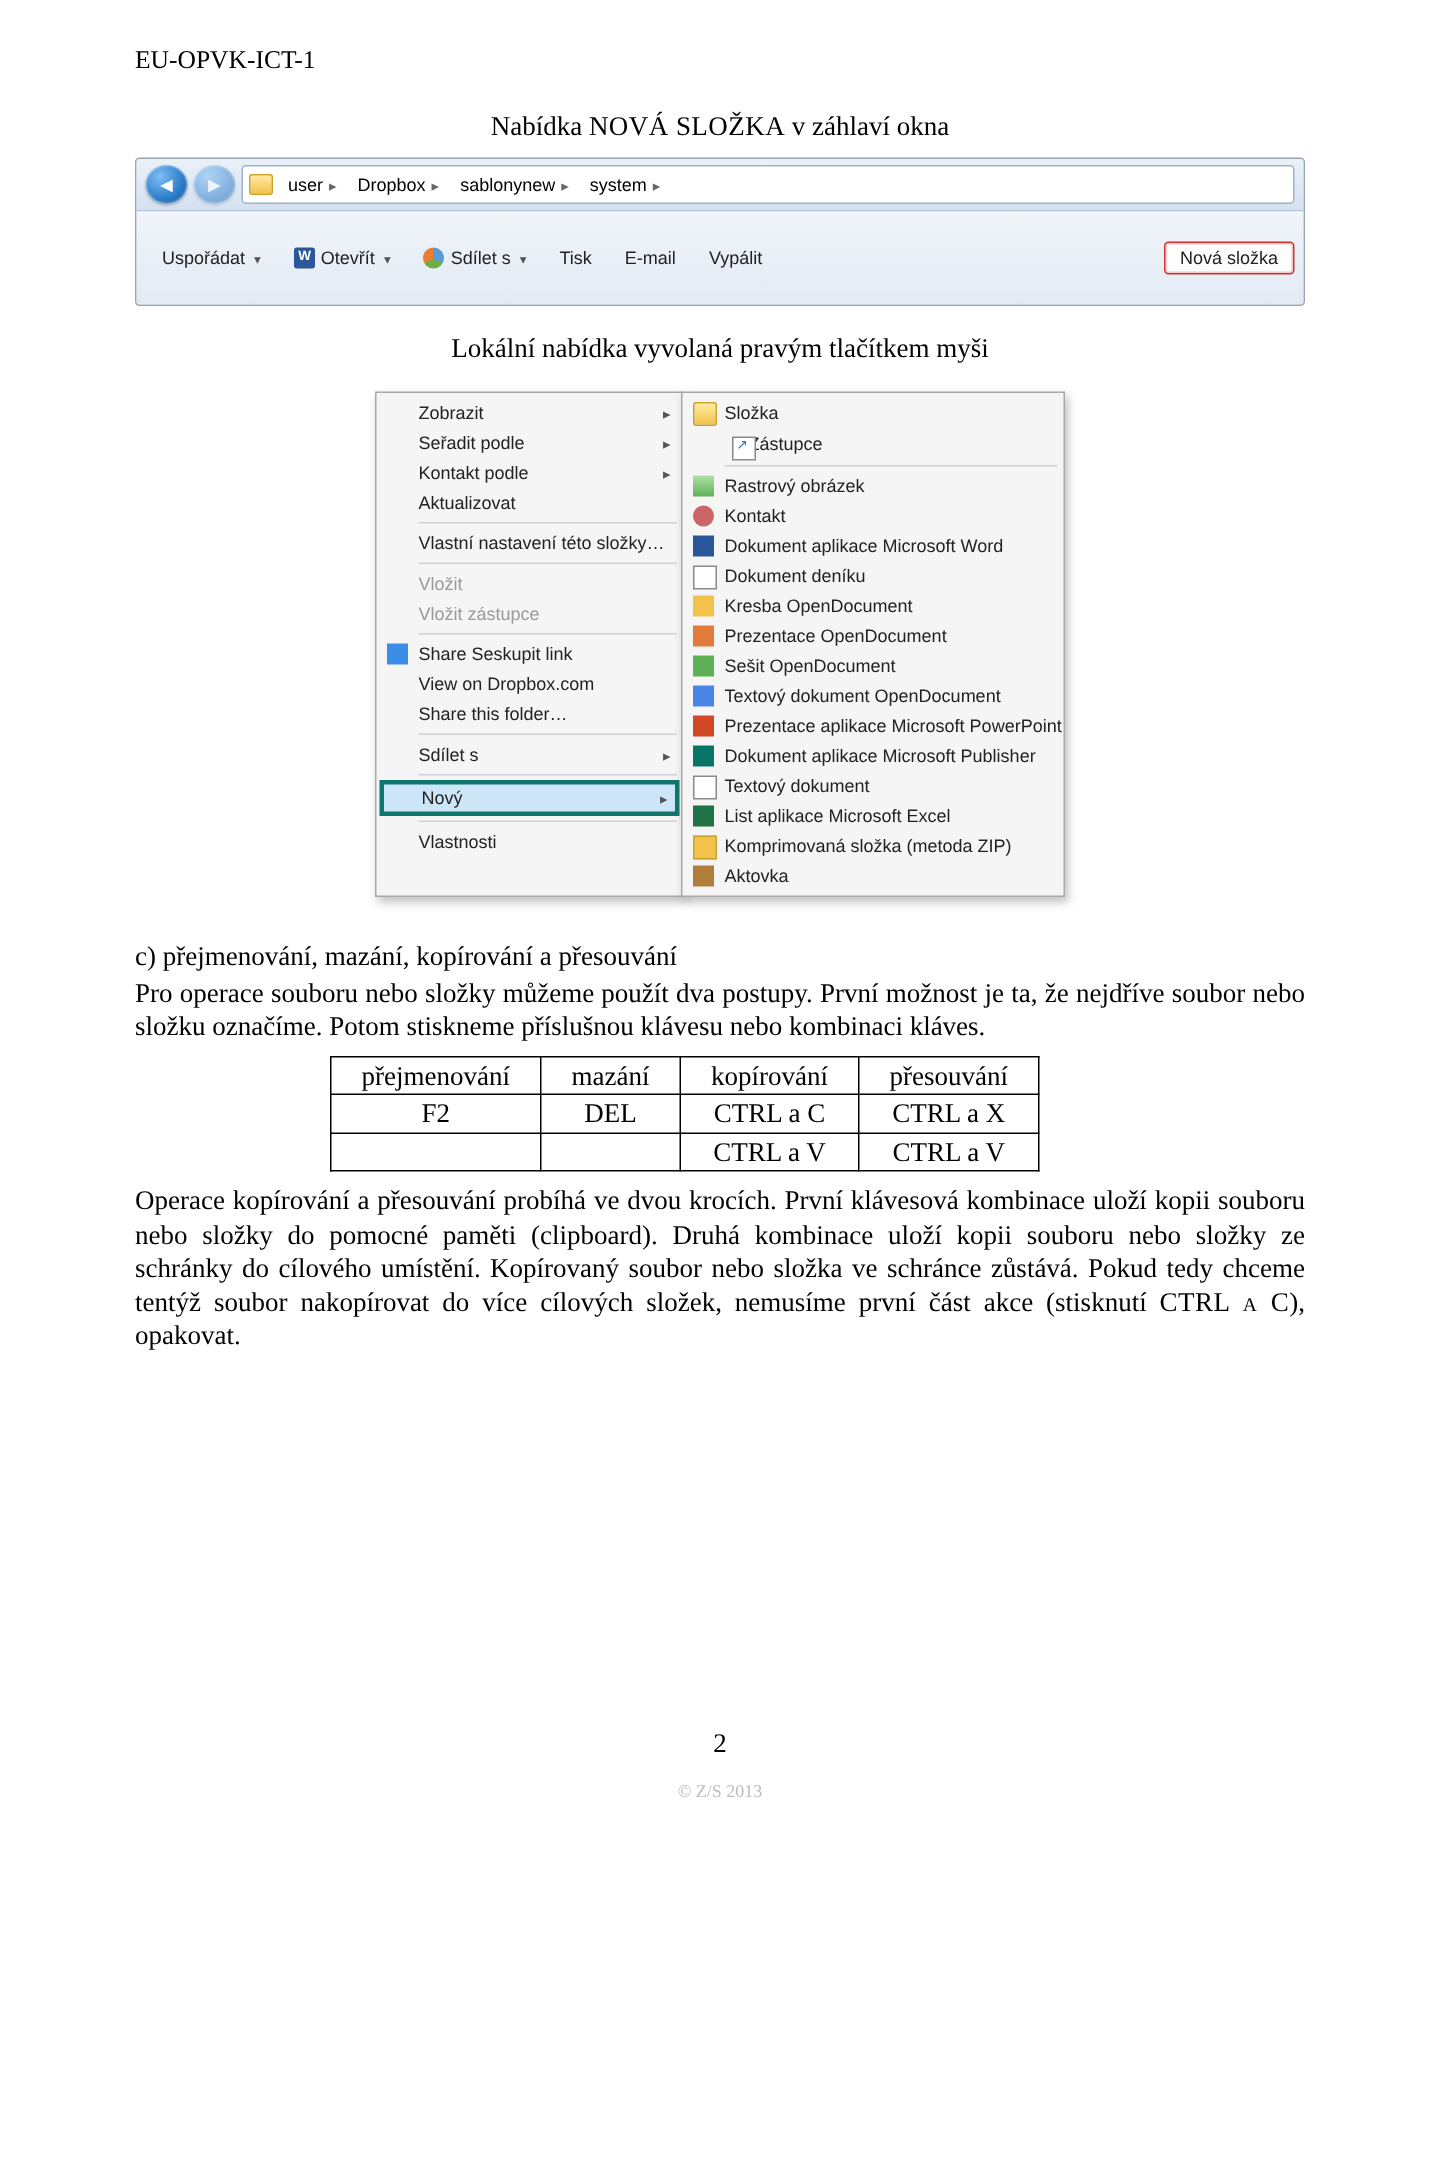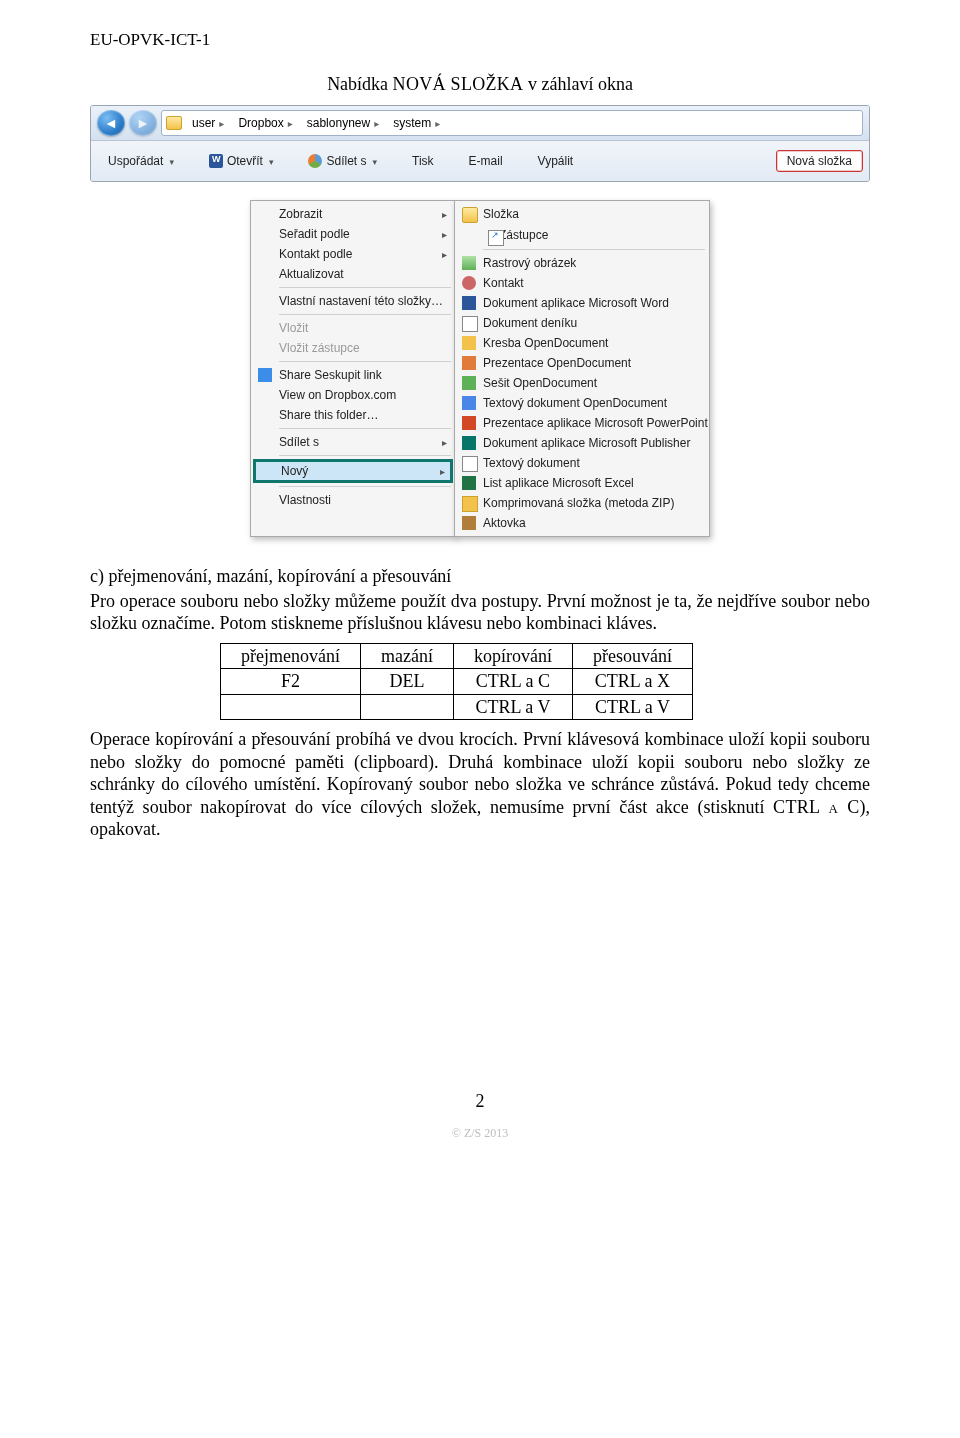--- a/index.html
+++ b/index.html
@@ -71,22 +71,22 @@
   .folder-i {
     width: 14px; height: 12px;
     background: linear-gradient(#ffeaa2,#f2c24b);
     border: 1px solid #caa22d;
     border-radius: 2px;
     display: inline-block;
   }
   .cmdrow {
     display: flex;
     align-items: center;
-    padding: 9px 6px;
-    gap: 13px;
+    padding: 20px 6px;
+    gap: 0;
     background: linear-gradient(#f1f5fa,#e2eaf4);
   }
   .tbtn {
     display: inline-flex;
     align-items: center;
     gap: 4px;
     padding: 3px 10px;
     border: 1px solid transparent;
     border-radius: 3px;
   }
@@ -220,20 +220,21 @@
           <span class="dd"></span>
         </span>
       <span class="tbtn">Tisk</span>
       <span class="tbtn">E-mail</span>
       <span class="tbtn">Vypálit</span>
       <span style="flex:1"></span>
       <span class="tbtn hi">Nová složka</span>
     </div>
   </div>
 
+  <div class="caption2">Lokální nabídka vyvolaná pravým tlačítkem myši</div>
 
   <div class="ctxwrap">
     <div class="ctxmenu">
       <div class="mi">
           <span>Zobrazit</span>
           <span class="arr"></span>
         </div>
       <div class="mi">
           <span>Seřadit podle</span>
           <span class="arr"></span>

